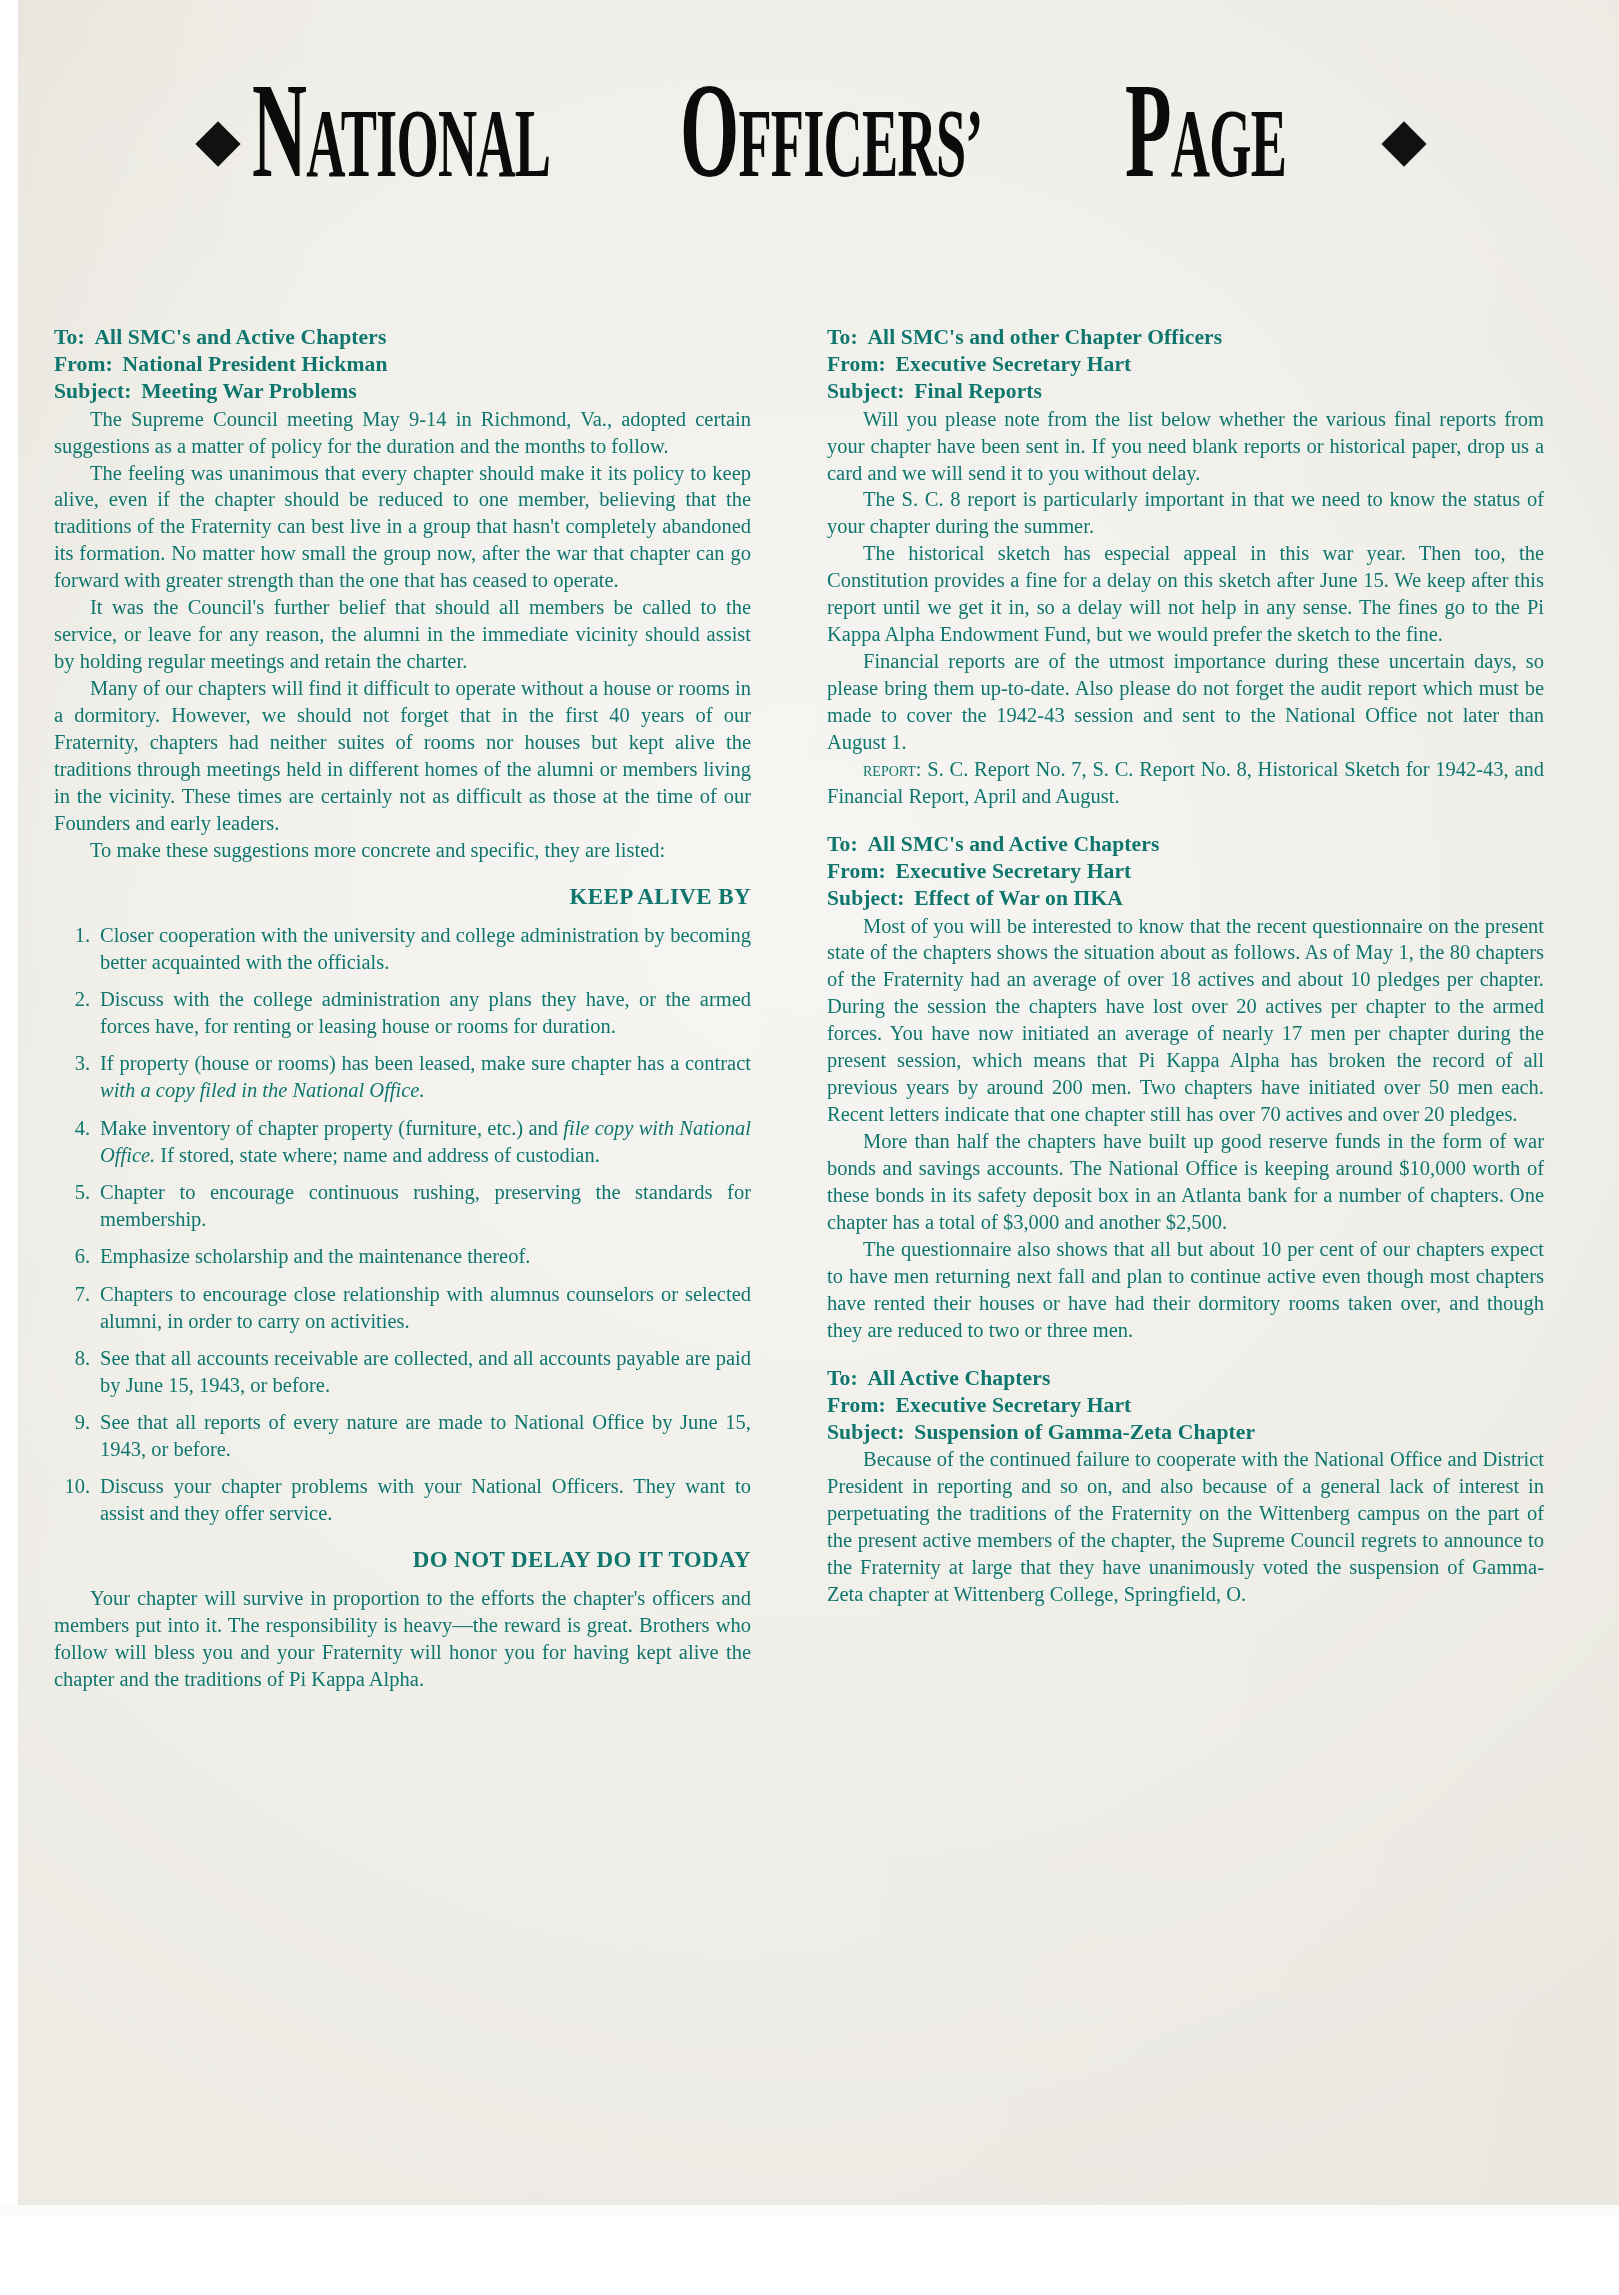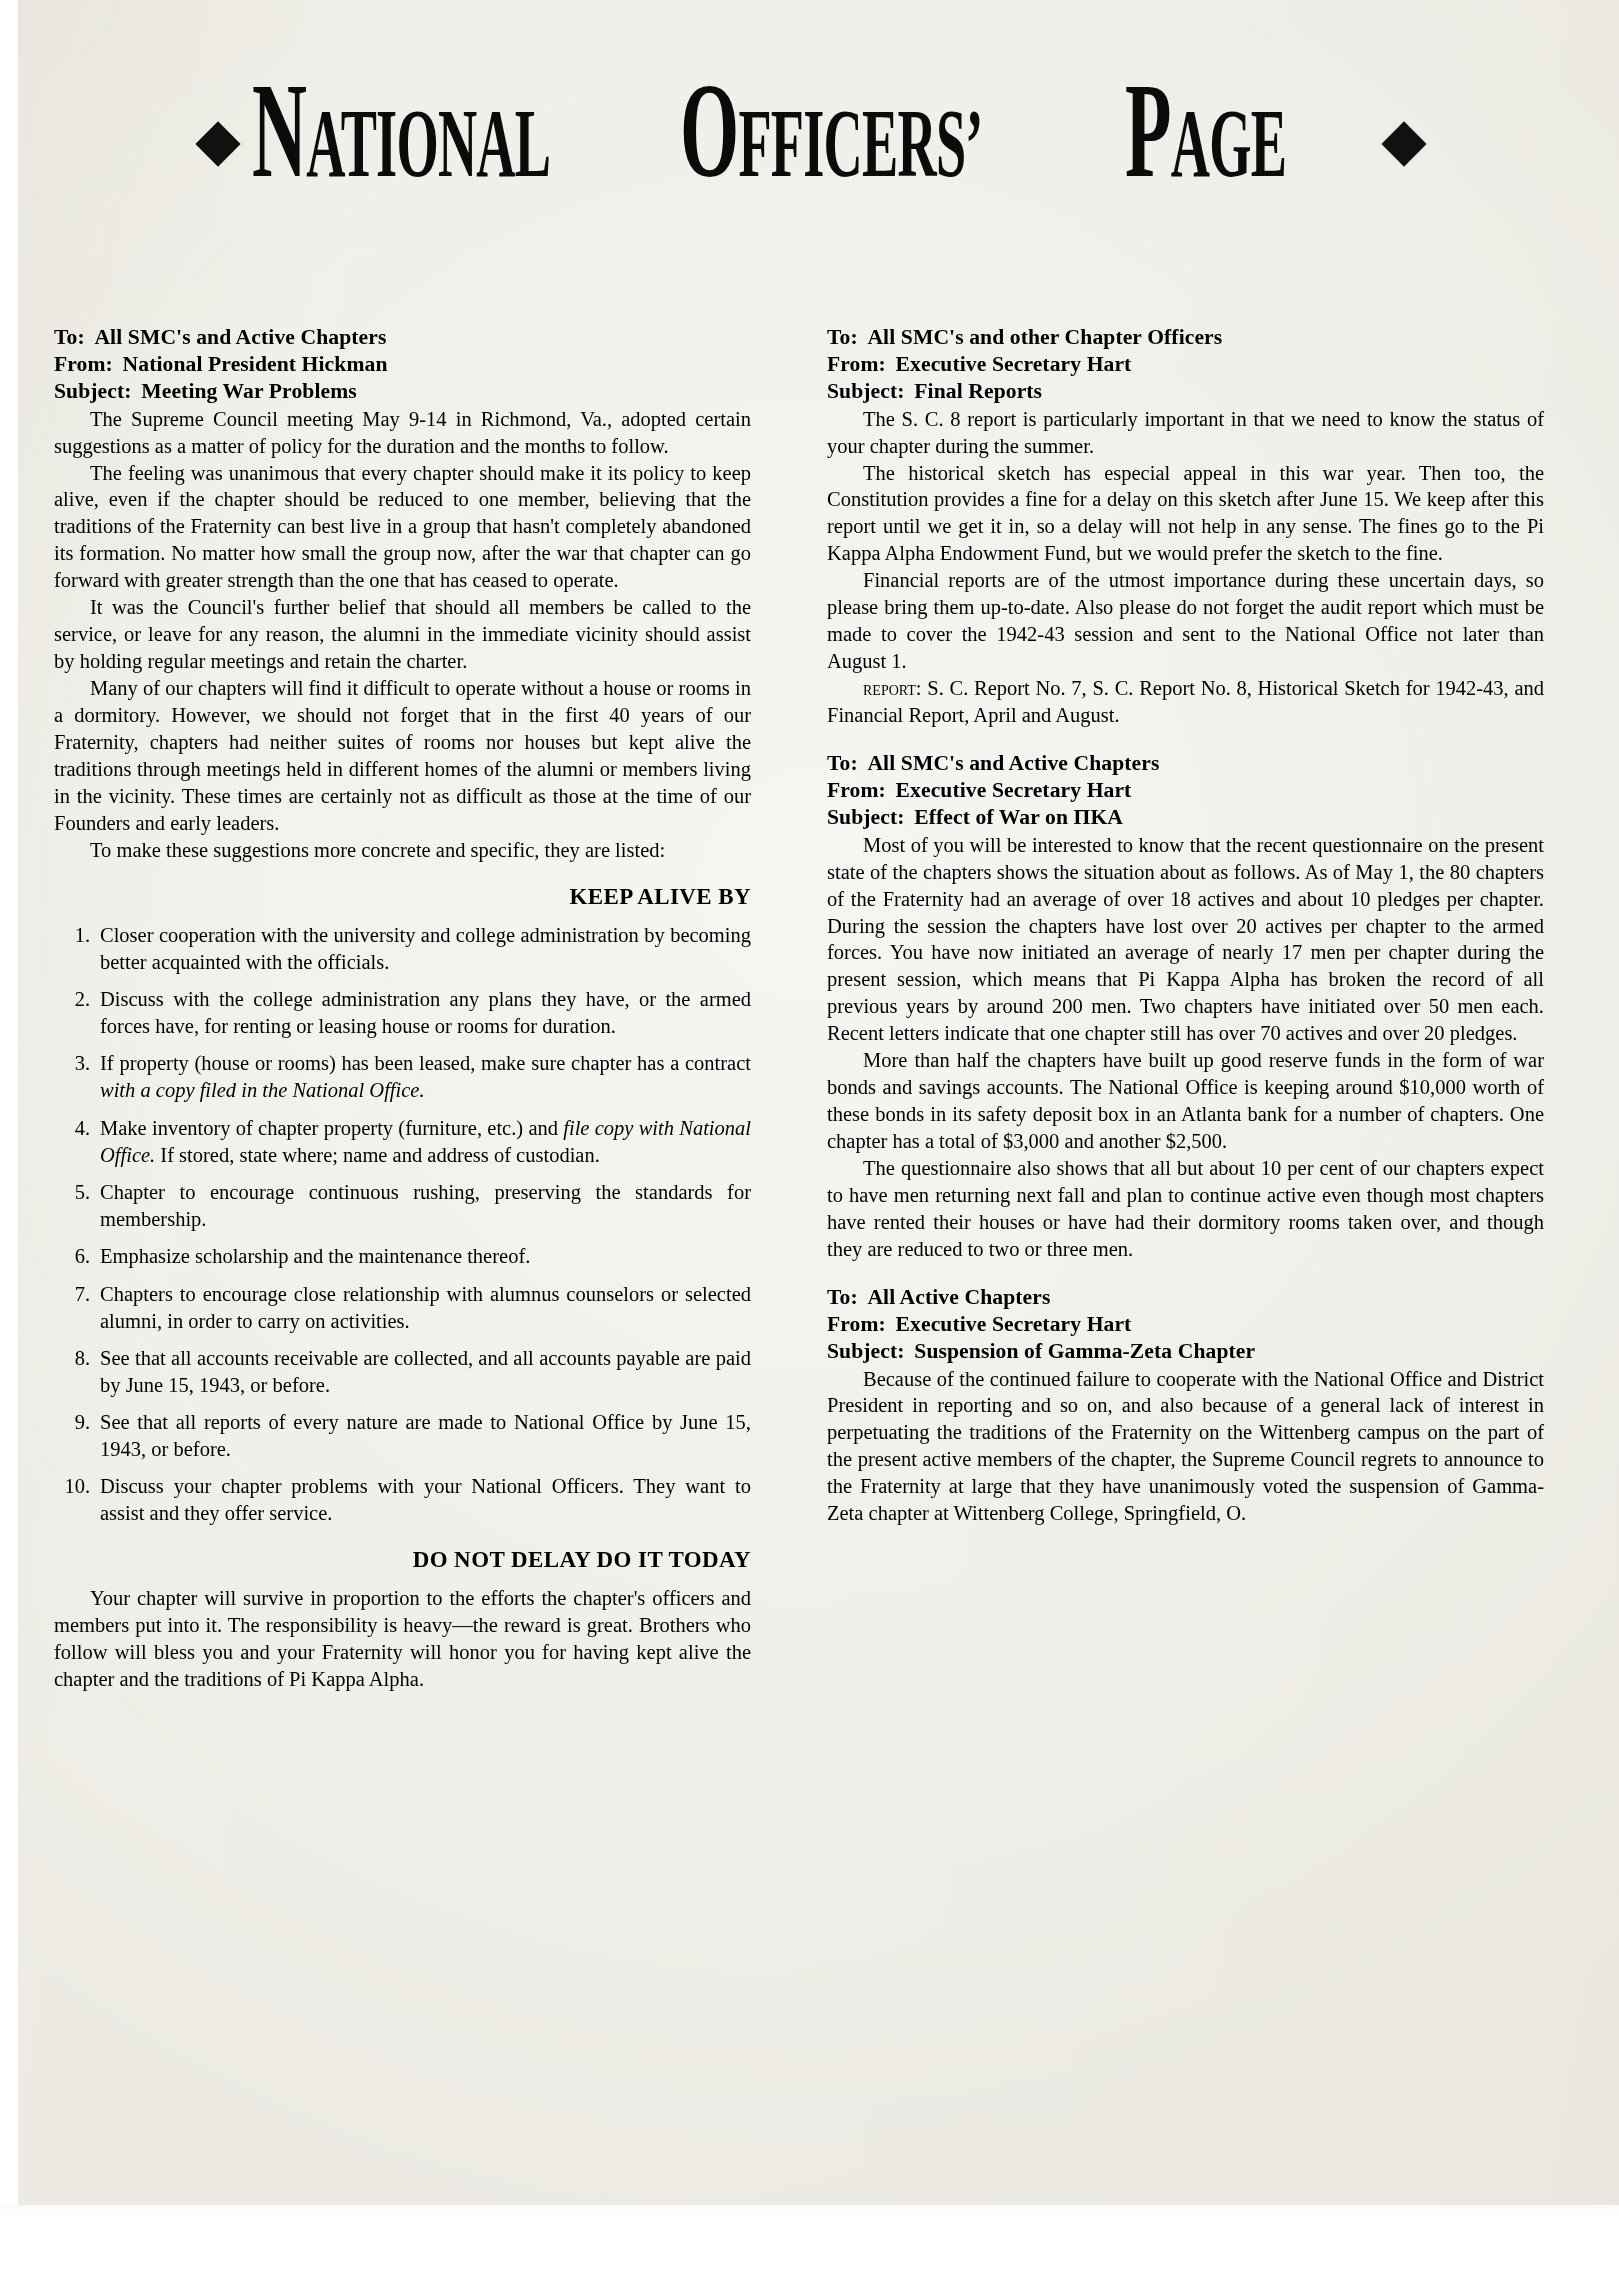--- a/index.html
+++ b/index.html
@@ -73,21 +73,21 @@
   .mw-national{ width:428px; }
   .mw-officers{ width:445px; }
   .mw-page{ width:245px;text-align:right; }
   .mw-sp{ display:inline-block; width:0px; }
 
   
   .col{
     position:absolute;
     top:324px;
     width:696px;
-    color:#000000;
+    color:#0f766e;
     font-size:20.5px;
     line-height:1.315;
     text-align:justify;
     text-justify:inter-word;
     hyphens:none;
   }
   .col-left{ left:54px; width:697px; }
   .col-right{ left:827px; width:717px; }
 
   .memo-head{
@@ -194,20 +194,21 @@
     </div>
 
     <div class="col col-right">
 
       <div class="memo-head">
         <div class="row"><span class="lbl">To:</span><span class="val">All SMC's and other Chapter Officers</span></div>
         <div class="row"><span class="lbl">From:</span><span class="val">Executive Secretary Hart</span></div>
         <div class="row"><span class="lbl">Subject:</span><span class="val">Final Reports</span></div>
       </div>
 
+      <p class="body">Will you please note from the list below whether the various final reports from your chapter have been sent in. If you need blank reports or historical paper, drop us a card and we will send it to you without delay.</p>
       <p class="body">The S. C. 8 report is particularly important in that we need to know the status of your chapter during the summer.</p>
       <p class="body">The historical sketch has especial appeal in this war year. Then too, the Constitution provides a fine for a delay on this sketch after June 15. We keep after this report until we get it in, so a delay will not help in any sense. The fines go to the Pi Kappa Alpha Endowment Fund, but we would prefer the sketch to the fine.</p>
       <p class="body">Financial reports are of the utmost importance during these uncertain days, so please bring them up-to-date. Also please do not forget the audit report which must be made to cover the 1942-43 session and sent to the National Office not later than August 1.</p>
       <p class="body"><span class="smallcaps">REPORT:</span><span> S. C. Report No. 7, S. C. Report No. 8, Historical Sketch for 1942-43, and Financial Report, April and August.</span></p>
 
       <div class="gap-md"></div>
 
       <div class="memo-head">
         <div class="row"><span class="lbl">To:</span><span class="val">All SMC's and Active Chapters</span></div>
         <div class="row"><span class="lbl">From:</span><span class="val">Executive Secretary Hart</span></div>

